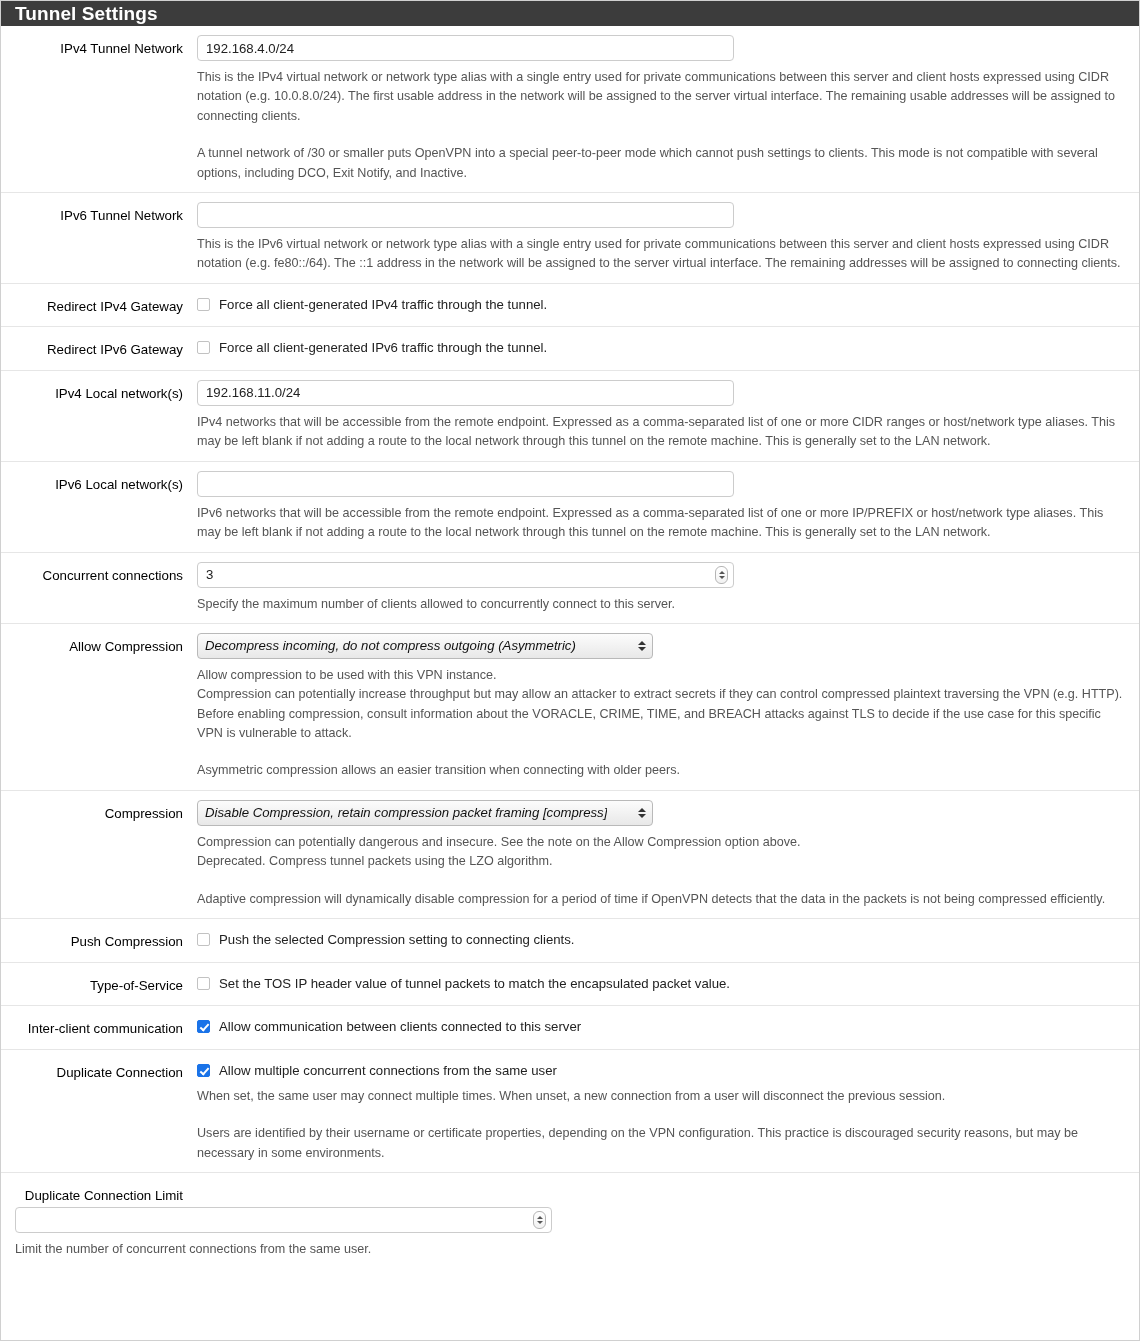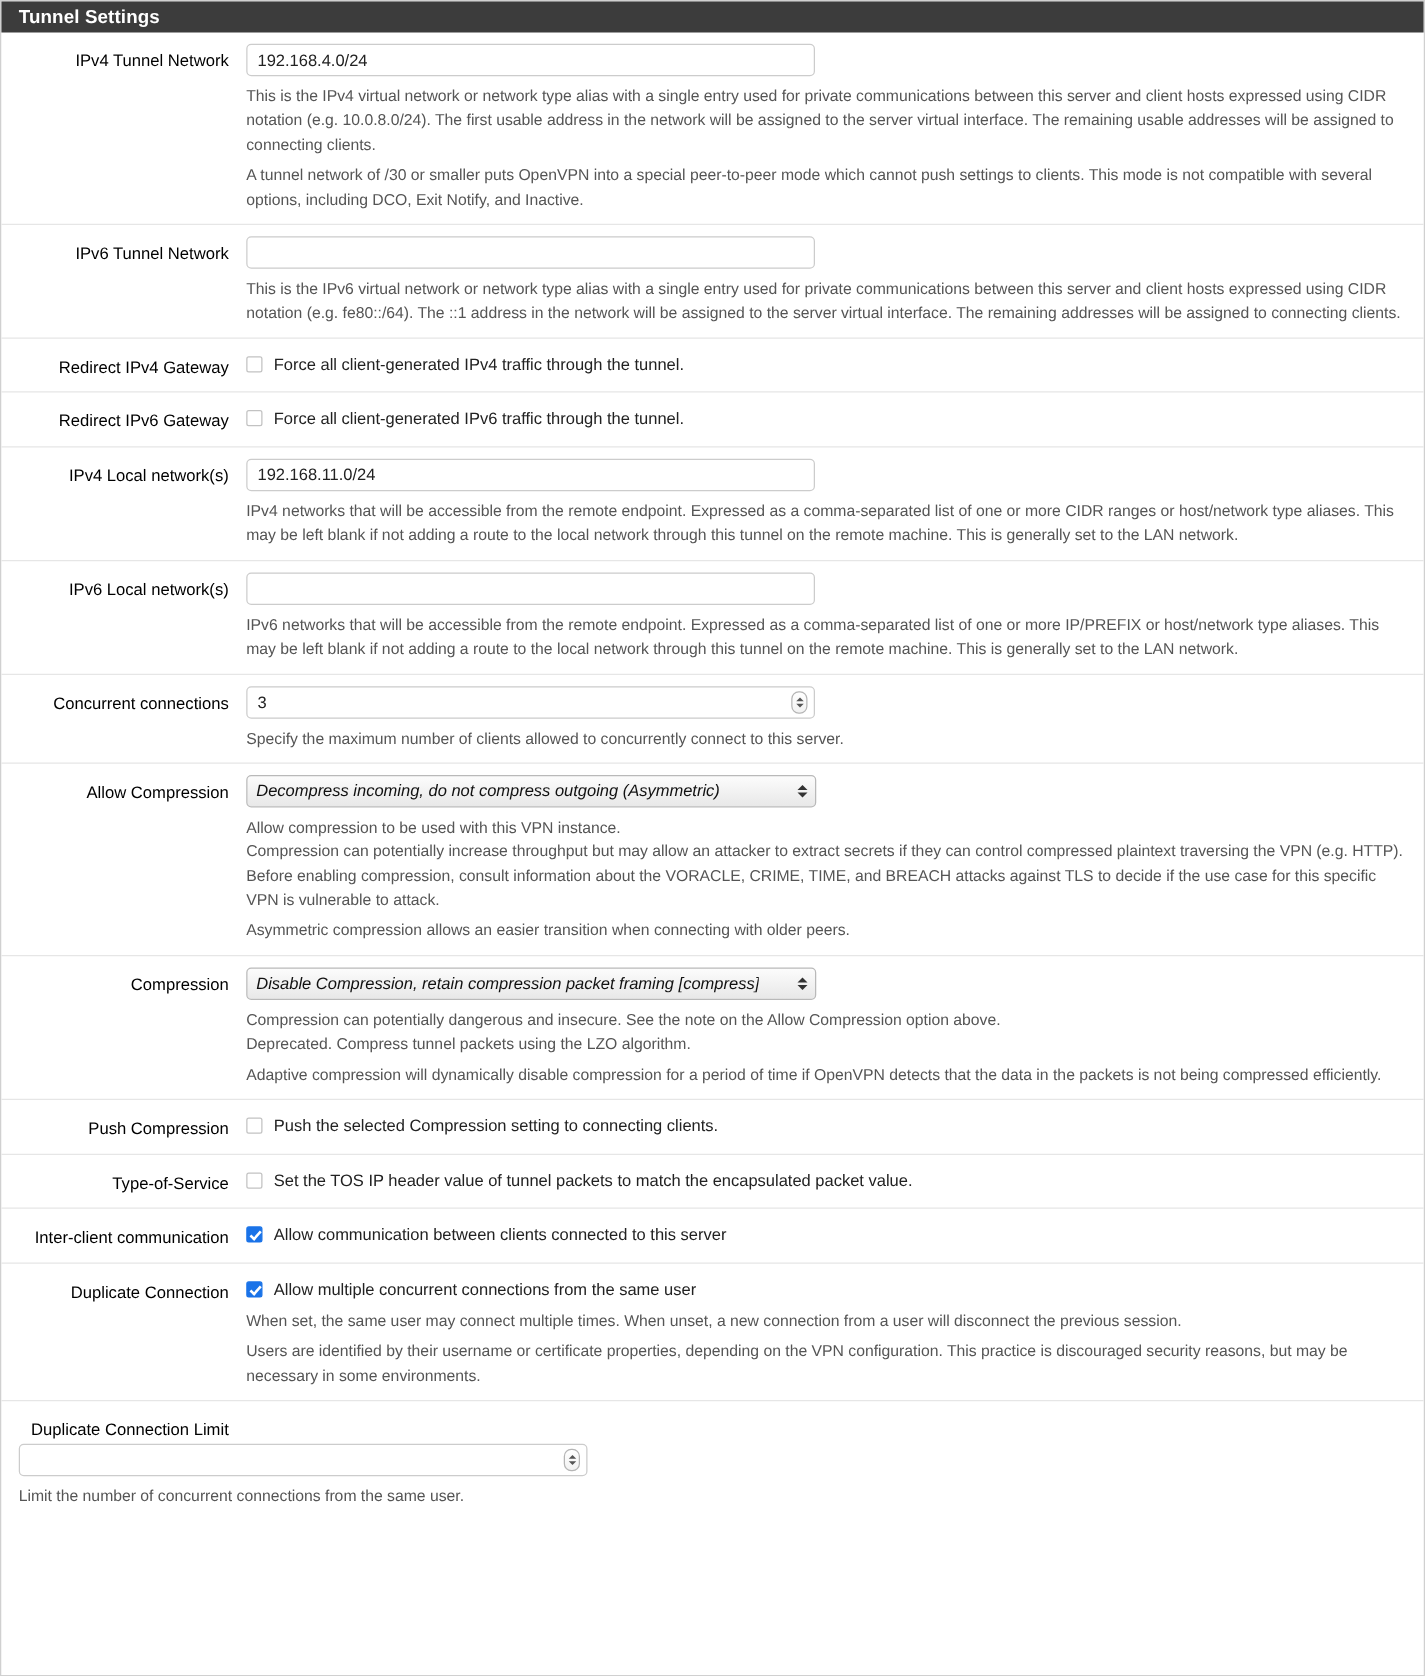--- a/index.html
+++ b/index.html
@@ -14,21 +14,21 @@
     position: relative;
     background: #ffffff;
     border: 1px solid #d0d0d0;
     overflow: hidden;
   }
   
   .panel-head {
     height: 25px;
     background: #3c3c3c;
     color: #ffffff;
-    font-size: 15px;
+    font-size: 19px;
     font-weight: bold;
     display: flex;
     align-items: center;
     padding-left: 14px;
     letter-spacing: 0.1px;
   }
   
   .row {
     display: flex;
     border-bottom: 1px solid #e6e6e6;
@@ -61,21 +61,21 @@
     border-radius: 4px;
     background: #ffffff;
     font-size: 13.2px;
     font-family: "Liberation Sans", sans-serif;
     color: #222222;
     padding: 0 8px;
     outline: none;
     display: block;
   }
   .numwrap {
-    width: 455px;
+    width: 537px;
     height: 26px;
     position: relative;
     display: block;
   }
   .numwrap .tinput { width: 100%; padding-right: 26px; }
   .spinner {
     position: absolute;
     right: 6px; top: 50%;
     transform: translateY(-50%);
     width: 13px; height: 18px;
@@ -172,21 +172,21 @@
   }
   
   .help {
     font-size: 12.6px;
     color: #555555;
     line-height: 1.54;
     margin-top: 7px;
     max-width: 936px;
   }
   .help p { margin: 0; }
-  .help p + p { margin-top: 5px; }
+  .help p + p { margin-top: 18px; }
   .help p.tight + p.tight { margin-top: 0; }
 </style>
 </head>
 <body>
 
 <div id="page">
 
   <div class="panel-head">
     <span>Tunnel Settings</span>
   </div>

